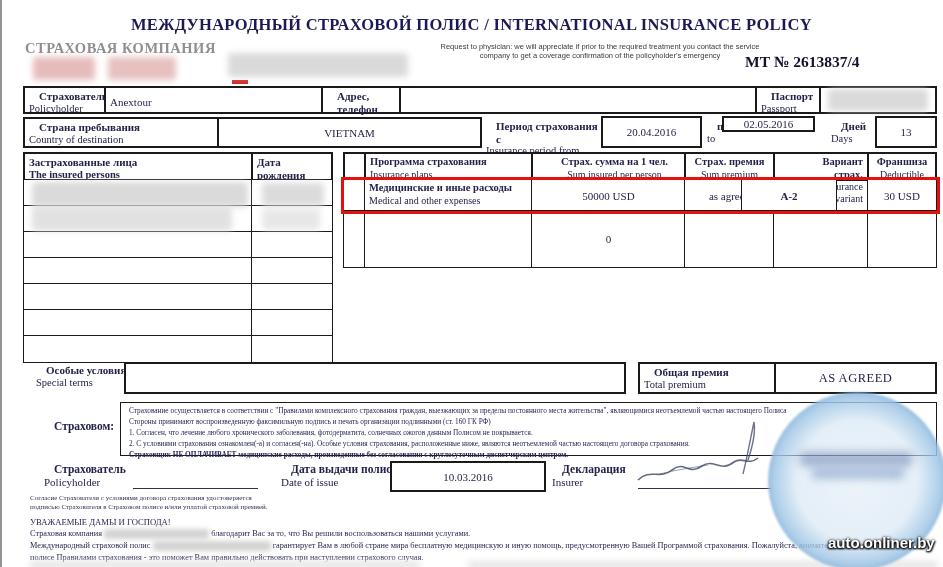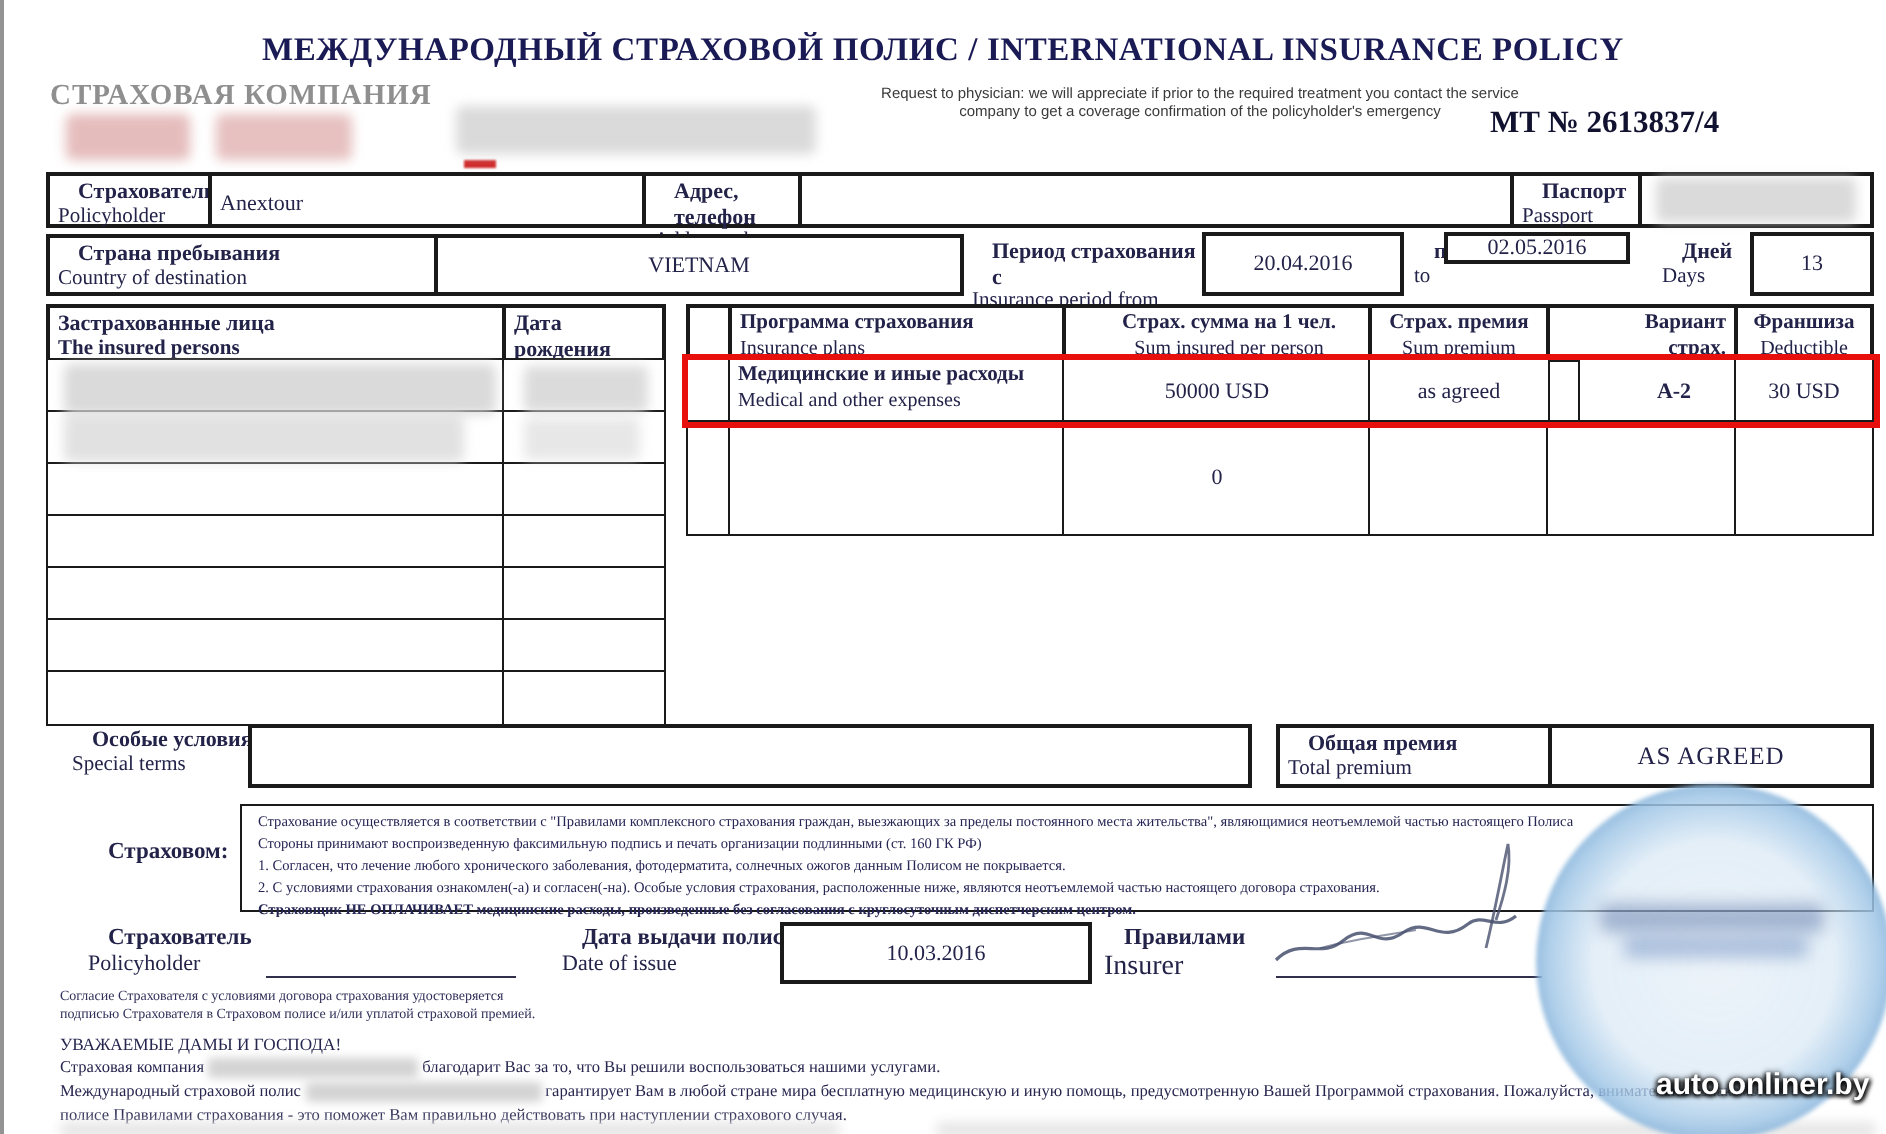--- a/index.html
+++ b/index.html
@@ -169,21 +169,21 @@
   <div class="cell pad" style="left:364px;top:179px;width:169px;height:33px;">
     <div class="hdr-ru">Медицинские и иные расходы</div>
     <div class="hdr-en">Medical and other expenses</div>
   </div>
   <div class="cell center" style="left:531px;top:179px;width:155px;height:33px;">
     <span class="val">50000 USD</span>
   </div>
   <div class="cell center" style="left:684px;top:179px;width:91px;height:33px;">
     <span class="val">as agreed</span>
   </div>
-  <div class="cell center" style="left:741px;top:179px;width:96px;height:33px;margin-left:48px;">
+  <div class="cell center" style="left:741px;top:179px;width:96px;height:33px;">
     <span class="val" style="font-weight:bold;">А-2</span>
   </div>
   <div class="cell center" style="left:867px;top:179px;width:70px;height:33px;">
     <span class="val">30 USD</span>
   </div>
 
   <div class="cell" style="left:343px;top:210px;width:23px;height:58px;"></div>
   <div class="cell" style="left:364px;top:210px;width:169px;height:58px;"></div>
   <div class="cell center" style="left:531px;top:210px;width:155px;height:58px;">
     <span class="val">0</span>
@@ -224,22 +224,22 @@
   </div>
   <div class="underline-line" style="left:133px;top:488px;width:125px;"></div>
   <div class="abs" style="left:281px;top:463px;">
     <div class="lbl-ru" style="font-size:11.5px;">Дата выдачи полиса</div>
     <div class="lbl-en" style="font-size:11px;">Date of issue</div>
   </div>
   <div class="cell thick center" style="left:390px;top:461px;width:156px;height:31px;">
     <span class="val">10.03.2016</span>
   </div>
   <div class="abs" style="left:552px;top:463px;">
-    <div class="lbl-ru" style="font-size:11.5px;">Правилами</div>
-    <div class="lbl-en" style="font-size:14px;">Insurer</div>
+    <div class="lbl-ru" style="font-size:11.5px;">Декларация</div>
+    <div class="lbl-en" style="font-size:11px;">Insurer</div>
   </div>
   <div class="underline-line" style="left:638px;top:488px;width:133px;"></div>
 
   <svg style="left:630px;top:418px;" width="150" height="75" viewBox="0 0 150 75">
     <path d="M8,62 C20,50 30,62 42,52 C55,42 58,58 72,48 C84,40 90,55 104,44 C112,38 118,48 128,40" fill="none" stroke="#47506e" stroke-width="1.6" opacity="0.85"></path>
     <path d="M118,42 C122,30 126,16 124,4 C121,18 117,40 113,56" fill="none" stroke="#47506e" stroke-width="1.4" opacity="0.8"></path>
     <path d="M30,56 C45,52 60,50 78,47" fill="none" stroke="#47506e" stroke-width="0.9" opacity="0.6"></path>
   </svg>
 
   <div class="abs small-print" style="left:30px;top:494px;">

